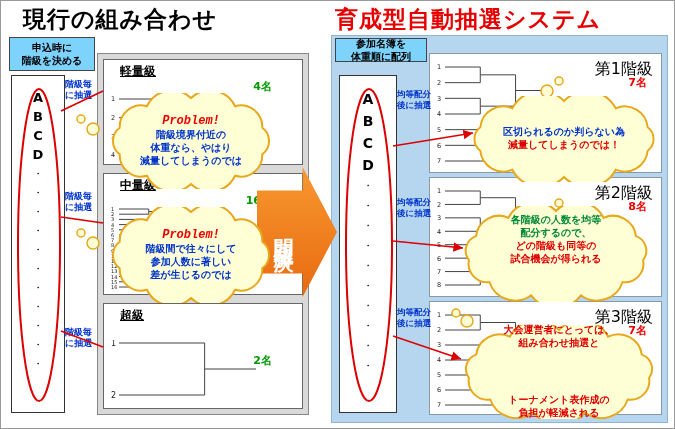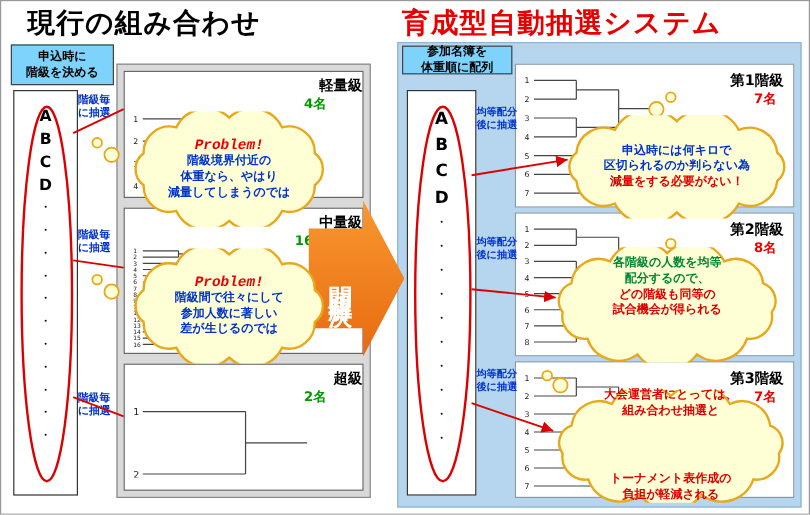--- a/index.html
+++ b/index.html
@@ -18,24 +18,24 @@
   .roster-box{position:absolute;background:#fff;border:1px solid #333;z-index:2;box-sizing:border-box;}
   .roster-oval{position:absolute;left:0;top:0;}
   .roster-list{position:absolute;inset:0;display:flex;flex-direction:column;align-items:center;padding-top:12px;}
   .roster-letter{font-size:13px;font-weight:bold;line-height:19px;}
   .roster-dot{font-size:10px;line-height:19px;}
   .roster-right .roster-letter{font-size:14px;line-height:22px;}
   .roster-right .roster-dot{line-height:20px;}
   .lottery{position:absolute;color:#0033cc;font-size:9px;font-weight:bold;white-space:pre-line;
            line-height:1.25;text-align:left;z-index:3;}
   .class-box{position:absolute;background:#fff;border:1px solid #666;z-index:2;box-sizing:border-box;}
-  .class-name{position:absolute;top:3px;left:4px;right:0;text-align:right;font-weight:bold;font-size:12px;}
+  .class-name{position:absolute;top:3px;left:16px;right:0;text-align:left;font-weight:bold;font-size:12px;text-decoration:underline;}
   .class-count{position:absolute;top:19px;right:30px;font-weight:bold;font-size:11px;}
   .group-box{position:absolute;background:#fff;border:1px solid #8899aa;z-index:2;box-sizing:border-box;}
-  .group-name{position:absolute;top:5px;right:8px;font-weight:bold;font-size:12px;}
+  .group-name{position:absolute;top:5px;right:8px;font-weight:normal;font-size:16px;}
   .group-count{position:absolute;top:21px;right:14px;font-weight:bold;font-size:11px;}
   .bracket{position:absolute;}
   .arrow{position:absolute;left:256px;top:166px;width:80px;height:130px;z-index:4;
          background:linear-gradient(#f8982f,#e86a10);
          clip-path:polygon(0 18%,57% 18%,57% 0,100% 50%,57% 100%,57% 82%,0 82%);
          display:flex;align-items:center;padding-left:14px;box-sizing:border-box;}
   .arrow-label{writing-mode:vertical-rl;text-orientation:upright;color:#fff;font-weight:bold;
                font-size:20px;letter-spacing:5px;}
   .cloud{position:absolute;z-index:6;}
   .cloud-svg{position:absolute;left:0;top:0;z-index:0;}
@@ -172,21 +172,21 @@
           <line x1="98.34782608695652" y1="52.400000000000006" x2="98.34782608695652" y2="73.2" stroke="#444" stroke-width="1"></line>
           <line x1="98.34782608695652" y1="21.2" x2="128.1304347826087" y2="21.2" stroke="#444" stroke-width="1"></line>
           <line x1="98.34782608695652" y1="62.800000000000004" x2="128.1304347826087" y2="62.800000000000004" stroke="#444" stroke-width="1"></line>
           <line x1="128.1304347826087" y1="21.2" x2="128.1304347826087" y2="62.800000000000004" stroke="#444" stroke-width="1"></line>
           <line x1="128.1304347826087" y1="42" x2="146" y2="42" stroke="#444" stroke-width="1"></line>
         </svg></div>
   </div>
 
   <div class="class-box" style="left:102px;top:302px;width:200px;height:106px">
     <div class="class-name">超級</div>
-    <div class="class-count" style="color: rgb(0, 153, 0);">2名</div>
+    <div class="class-count" style="color: rgb(0, 153, 0); margin-top: 30px;">2名</div>
     <div class="bracket" style="left:6px;top:36px;width:150px;height:58px"><svg width="150" height="58">
           <text x="1" y="6.04" font-size="8" fill="#222">1</text>
           <text x="1" y="58.04" font-size="8" fill="#222">2</text>
           <line x1="9" y1="3" x2="94.625" y2="3" stroke="#444" stroke-width="1"></line>
           <line x1="9" y1="55" x2="94.625" y2="55" stroke="#444" stroke-width="1"></line>
           <line x1="94.625" y1="3" x2="94.625" y2="55" stroke="#444" stroke-width="1"></line>
           <line x1="94.625" y1="29" x2="146" y2="29" stroke="#444" stroke-width="1"></line>
         </svg></div>
   </div>
 
@@ -383,23 +383,22 @@
         <div style="color: rgb(0, 51, 204);">参加人数に著しい</div>
         <div style="color: rgb(0, 51, 204);">差が生じるのでは</div>
       </div>
   </div>
 
   <div class="cloud" style="left:470px;top:95px;width:186px;height:86px">
       <svg width="186" height="86" class="cloud-svg">
         <path d="M93.0 5.0 A32.4 32.4 0 0 1 144.7 12.3 A23.1 23.1 0 0 1 176.7 31.3 A14.6 14.6 0 0 1 176.7 54.7 A23.1 23.1 0 0 1 144.7 73.7 A32.4 32.4 0 0 1 93.0 81.0 A32.4 32.4 0 0 1 41.3 73.7 A23.1 23.1 0 0 1 9.3 54.7 A14.6 14.6 0 0 1 9.3 31.3 A23.1 23.1 0 0 1 41.3 12.3 A32.4 32.4 0 0 1 93.0 5.0 Z" fill="#ffffd6" stroke="#e8a81c" stroke-width="2"></path>
       </svg>
     <div class="cloud-text">
-        <div style="color: rgb(0, 51, 204);">申込時には何キロで</div>
         <div style="color: rgb(0, 51, 204);">区切られるのか判らない為</div>
-        <div style="color: rgb(221, 0, 0);">減量をする必要がない！</div>
+        <div style="color: rgb(221, 0, 0);">減量してしまうのでは！</div>
       </div>
   </div>
 
   <div class="cloud" style="left:462px;top:205px;width:186px;height:68px">
       <svg width="186" height="96" class="cloud-svg">
         <path d="M93.0 5.0 A29.8 29.8 0 0 1 140.6 11.8 A23.1 23.1 0 0 1 173.0 30.1 A15.5 15.5 0 0 1 180.1 54.1 A18.7 18.7 0 0 1 159.5 76.2 A27.1 27.1 0 0 1 117.8 89.3 A30.7 30.7 0 0 1 68.2 89.3 A27.1 27.1 0 0 1 26.5 76.2 A18.7 18.7 0 0 1 5.9 54.1 A15.5 15.5 0 0 1 13.0 30.1 A23.1 23.1 0 0 1 45.4 11.8 A29.8 29.8 0 0 1 93.0 5.0 Z" fill="#ffffd6" stroke="#e8a81c" stroke-width="2"></path>
       </svg>
     <div class="cloud-text">
         <div style="color: rgb(0, 136, 51);">各階級の人数を均等</div>
         <div style="color: rgb(0, 136, 51);">配分するので、</div>

